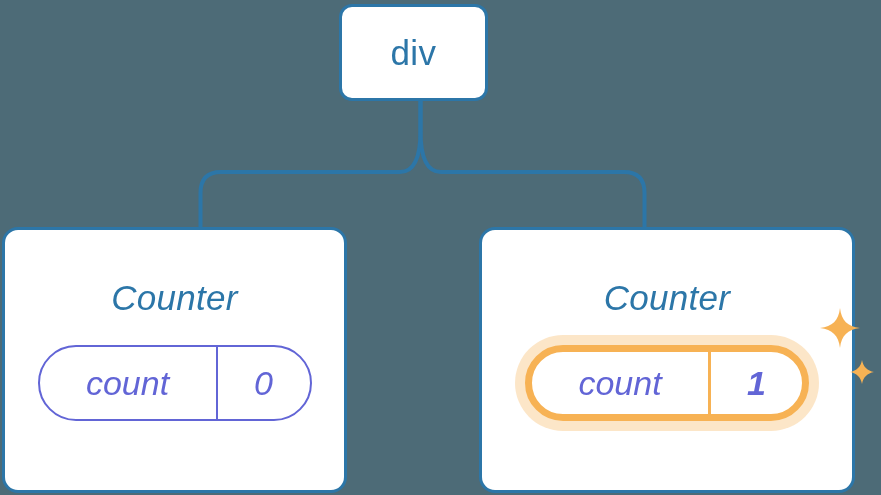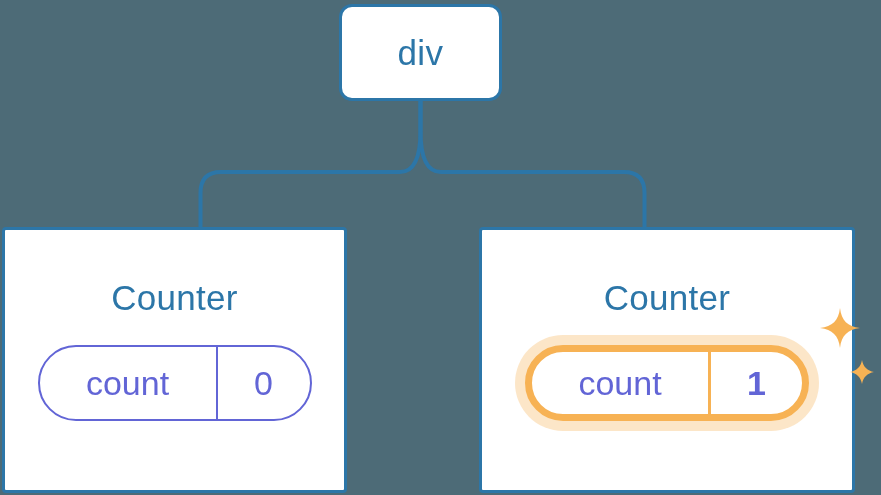--- a/index.html
+++ b/index.html
@@ -35,42 +35,43 @@
     background: #ffffff;
     border: 3px solid #2c76a8;
     box-sizing: border-box;
     border-radius: 14px;
   }
 
   
   #root-node {
     left: 339px;
     top: 4px;
-    width: 163px;
+    width: 149px;
     height: 97px;
     border-radius: 13px;
     display: flex;
     align-items: center;
     justify-content: center;
   }
   .root-label {
     color: #2c76a8;
     font-size: 35px;
     letter-spacing: 0.5px;
     line-height: 1;
   }
 
   
   .component-card {
     top: 227px;
     height: 266px;
-    border-radius: 4px;
+    border-radius: 16px;
     display: flex;
     flex-direction: column;
     align-items: center;
+    font-style: italic;
   }
   #component-left  { left: 2px;   width: 345px; }
   #component-right { left: 479px; width: 376px; }
 
   .component-title {
     color: #2c76a8;
     font-size: 35px;
     line-height: 1;
     margin-top: 50px;
     letter-spacing: 0.3px;

